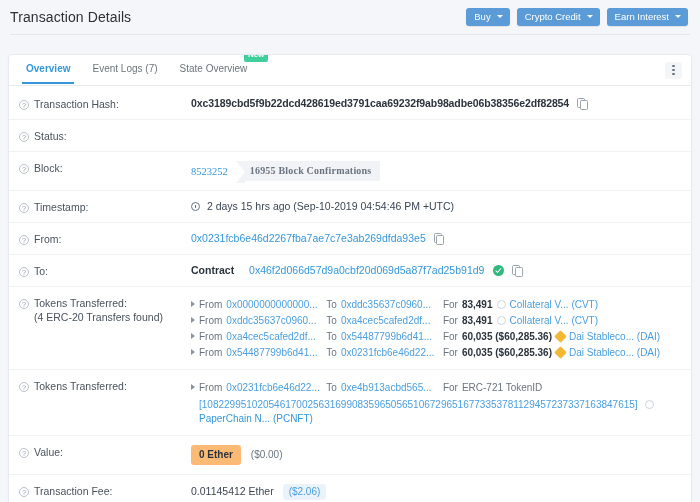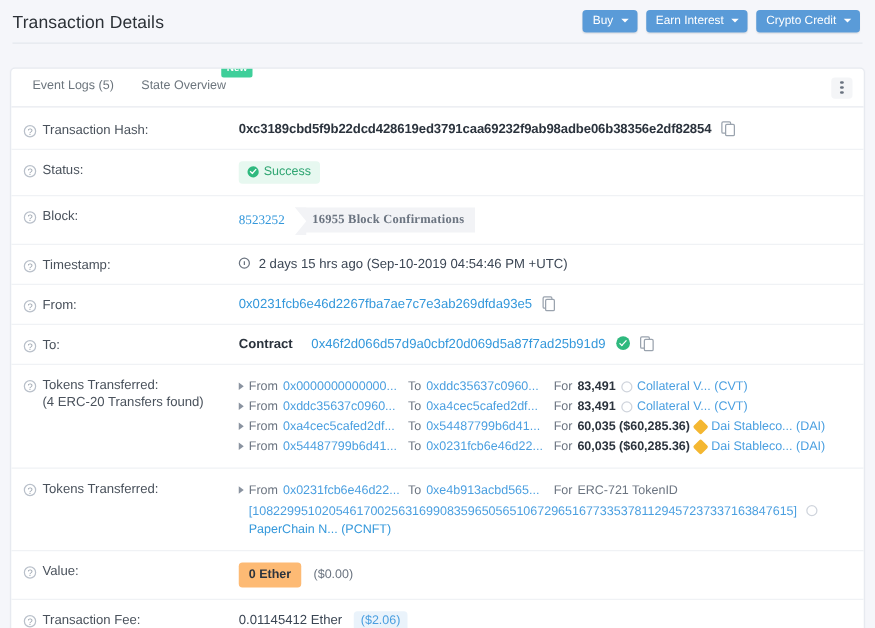--- a/index.html
+++ b/index.html
@@ -325,35 +325,36 @@
 <body>
 
 <div class="page-header">
   <div class="page-title">Transaction Details</div>
   <div class="hdr-btns">
     <button class="hdr-btn">
       <span>Buy</span>
       <span class="caret"></span>
     </button>
     <button class="hdr-btn">
-      <span>Earn Interest</span>
+      <span>Crypto Credit</span>
       <span class="caret"></span>
     </button>
     <button class="hdr-btn">
-      <span>Crypto Credit</span>
+      <span>Earn Interest</span>
       <span class="caret"></span>
     </button>
   </div>
 </div>
 <div class="hdr-divider"></div>
 
 <div class="card">
 
   <div class="tabbar">
-    <div class="tab">Event Logs (5)</div>
+    <div class="tab active">Overview</div>
+    <div class="tab">Event Logs (7)</div>
     <div class="tab-wrap">
       <div class="tab">State Overview</div>
       <span class="badge-new">New</span>
     </div>
     <div class="kebab">
         <i></i>
         <i></i>
         <i></i>
       </div>
   </div>
@@ -368,26 +369,20 @@
       <div class="row-value">
         <span class="mono-hash">0xc3189cbd5f9b22dcd428619ed3791caa69232f9ab98adbe06b38356e2df82854</span>
         <span class="copy-icon"></span>
       </div>
     </div>
 
     <div class="row">
       <div class="row-label">
         <span class="qmark">?</span>
         <span>Status:</span>
-      </div>
-      <div class="row-value">
-        <span class="pill-success">
-          <span class="check-circle"></span>
-          <span>Success</span>
-        </span>
       </div>
     </div>
 
     <div class="row">
       <div class="row-label">
         <span class="qmark">?</span>
         <span>Block:</span>
       </div>
       <div class="row-value">
         <span class="conf-wrap">

